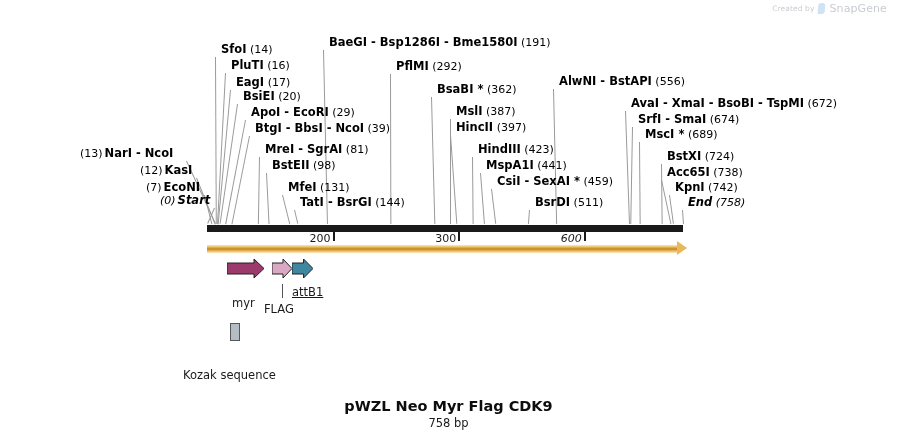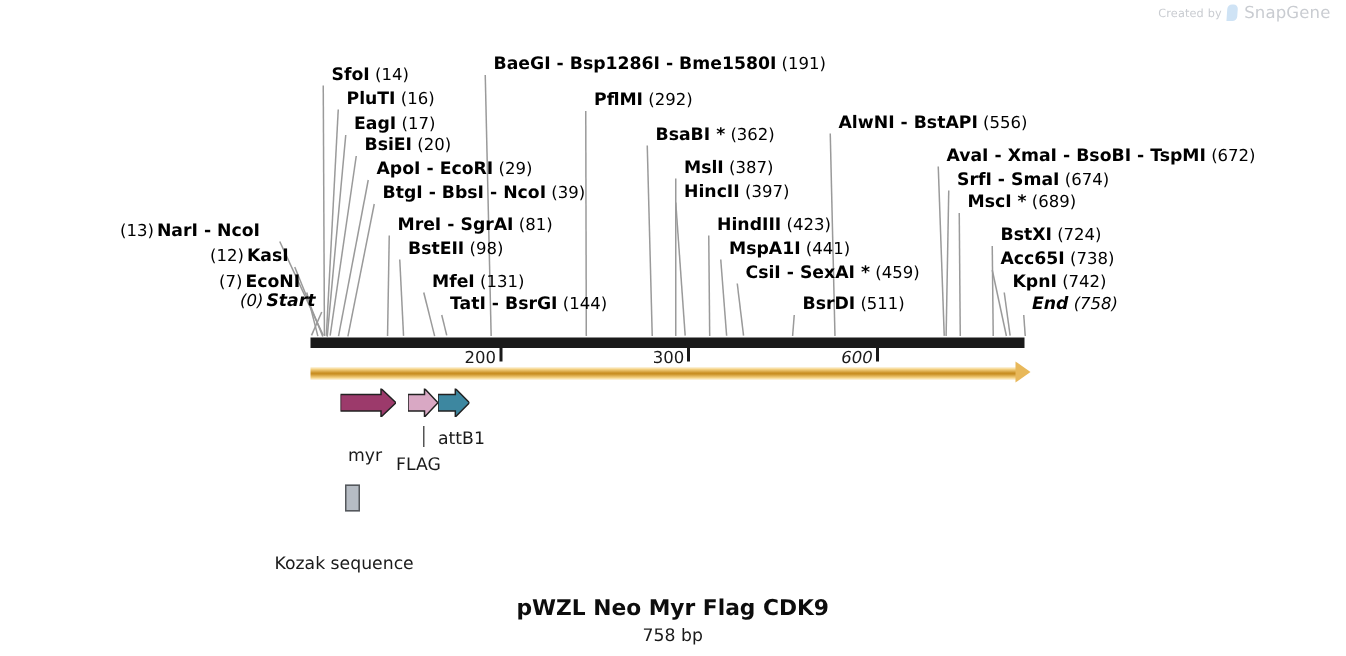--- a/index.html
+++ b/index.html
@@ -285,20 +285,20 @@
         <polygon points="0,4 11,4 11,0 20,9.5 11,19 11,15 0,15" fill="#d9a8c4" stroke="#222" stroke-width="1"></polygon>
       </svg>
     </div>
     <div class="feature-label" style="left: 264px; top: 302px;">FLAG</div>
     <div class="feature-tick" style="left: 282px; top: 284px; height: 14px;"></div>
     <div class="feature-arrow" style="left: 292px; top: 259px; width: 21px;">
       <svg width="21" height="19" viewBox="0 0 21 19">
         <polygon points="0,4 11.549999999999999,4 11.549999999999999,0 21,9.5 11.549999999999999,19 11.549999999999999,15 0,15" fill="#3d87a0" stroke="#222" stroke-width="1"></polygon>
       </svg>
     </div>
-    <div class="feature-label" style="left: 292px; top: 285px;">attB1</div>
+    <div class="feature-label" style="left: 292px; top: 285px; text-decoration: underline;">attB1</div>
   </div>
 
 <div id="kozak-box" style="left: 230px; top: 323px; background: rgb(182, 188, 196);"></div>
 <div class="feature-label" id="kozak-label" style="left: 183px; top: 348px; margin-top: 20px;">Kozak sequence</div>
 
 <div id="title">pWZL Neo Myr Flag CDK9</div>
 <div id="subtitle">758 bp</div>
 
 </body></html>

